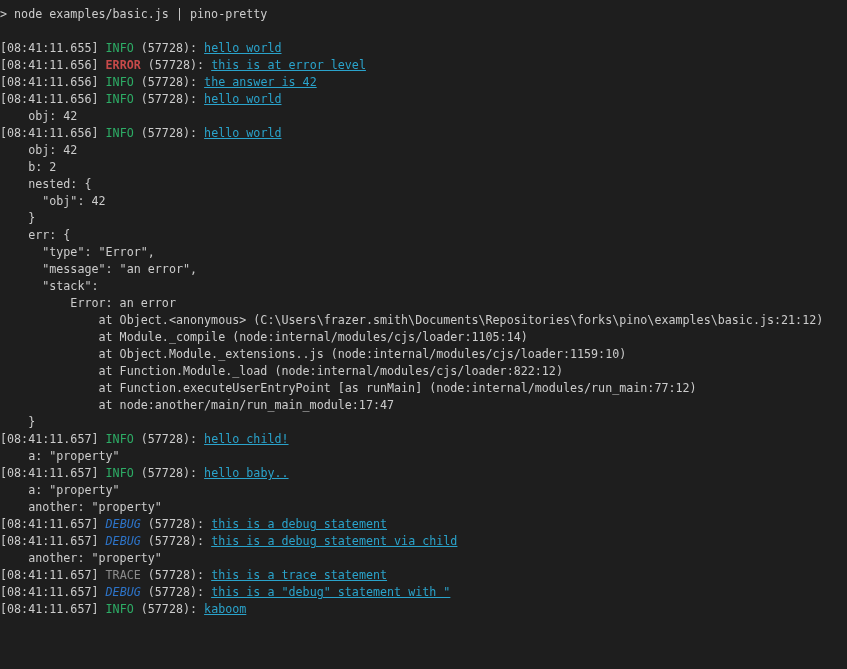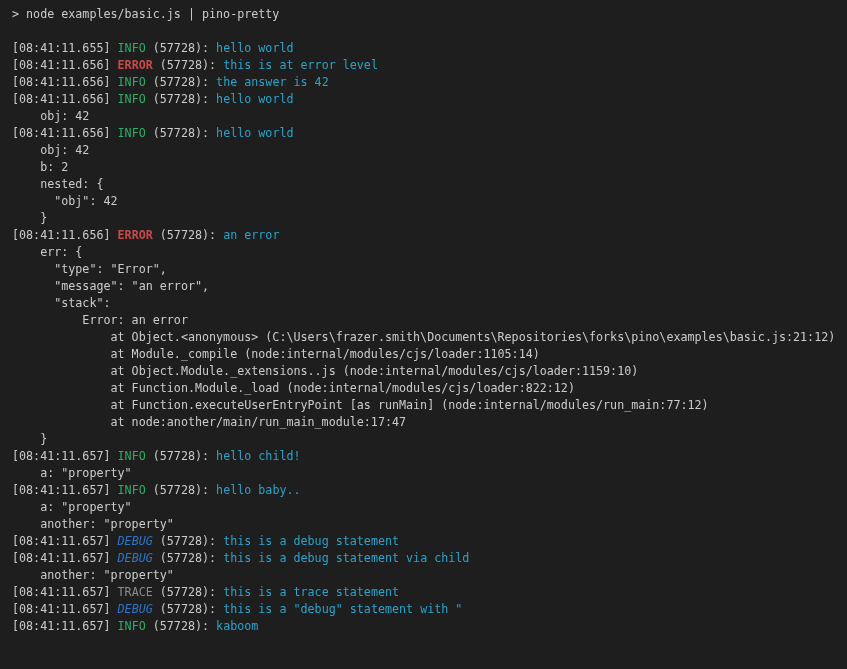--- a/index.html
+++ b/index.html
@@ -9,55 +9,54 @@
   body {
     width: 847px;
     height: 669px;
     overflow: hidden;
     background: var(--c-background, #1e1e1e);
   }
   .terminal {
     box-sizing: border-box;
     width: 847px;
     height: 669px;
-    padding: 6px 12px;
+    padding: 6px 0;
     font-family: "DejaVu Sans Mono", "Liberation Mono", monospace;
     font-size: 11.7px;
     line-height: 17px;
     color: var(--c-default, #cccccc);
   }
   .line {
     white-space: pre;
     min-height: 17px;
   }
   .c-default { color: var(--c-default); }
   .c-green   { color: var(--c-green); }
   .c-red     { color: var(--c-red); font-weight: bold; }
   .c-blue    { color: var(--c-blue); font-style: italic; }
   .c-gray    { color: var(--c-gray); margin-top: 29px; }
-  .c-cyan    { color: var(--c-cyan); }
+  .c-cyan    { color: var(--c-cyan); text-decoration: underline; }
 </style>
 </head>
 <body>
 
 <div class="terminal">
     <div class="line"><span class="c-default">&gt; node examples/basic.js | pino-pretty</span></div>
     <div class="line"></div>
     <div class="line"><span class="c-default">[08:41:11.655] </span><span class="c-green">INFO</span><span class="c-default"> (57728): </span><span class="c-cyan">hello world</span></div>
     <div class="line"><span class="c-default">[08:41:11.656] </span><span class="c-red">ERROR</span><span class="c-default"> (57728): </span><span class="c-cyan">this is at error level</span></div>
     <div class="line"><span class="c-default">[08:41:11.656] </span><span class="c-green">INFO</span><span class="c-default"> (57728): </span><span class="c-cyan">the answer is 42</span></div>
     <div class="line"><span class="c-default">[08:41:11.656] </span><span class="c-green">INFO</span><span class="c-default"> (57728): </span><span class="c-cyan">hello world</span></div>
     <div class="line"><span class="c-default">    obj: 42</span></div>
     <div class="line"><span class="c-default">[08:41:11.656] </span><span class="c-green">INFO</span><span class="c-default"> (57728): </span><span class="c-cyan">hello world</span></div>
     <div class="line"><span class="c-default">    obj: 42</span></div>
     <div class="line"><span class="c-default">    b: 2</span></div>
     <div class="line"><span class="c-default">    nested: {</span></div>
     <div class="line"><span class="c-default">      "obj": 42</span></div>
     <div class="line"><span class="c-default">    }</span></div>
-    <div class="line"><span class="c-default">[08:41:11.656] </span><span class="c-red">ERROR</span><span class="c-default"> (57728): </span><span class="c-cyan">an error</span></div>
     <div class="line"><span class="c-default">    err: {</span></div>
     <div class="line"><span class="c-default">      "type": "Error",</span></div>
     <div class="line"><span class="c-default">      "message": "an error",</span></div>
     <div class="line"><span class="c-default">      "stack":</span></div>
     <div class="line"><span class="c-default">          Error: an error</span></div>
     <div class="line"><span class="c-default">              at Object.&lt;anonymous&gt; (C:\Users\frazer.smith\Documents\Repositories\forks\pino\examples\basic.js:21:12)</span></div>
     <div class="line"><span class="c-default">              at Module._compile (node:internal/modules/cjs/loader:1105:14)</span></div>
     <div class="line"><span class="c-default">              at Object.Module._extensions..js (node:internal/modules/cjs/loader:1159:10)</span></div>
     <div class="line"><span class="c-default">              at Function.Module._load (node:internal/modules/cjs/loader:822:12)</span></div>
     <div class="line"><span class="c-default">              at Function.executeUserEntryPoint [as runMain] (node:internal/modules/run_main:77:12)</span></div>

